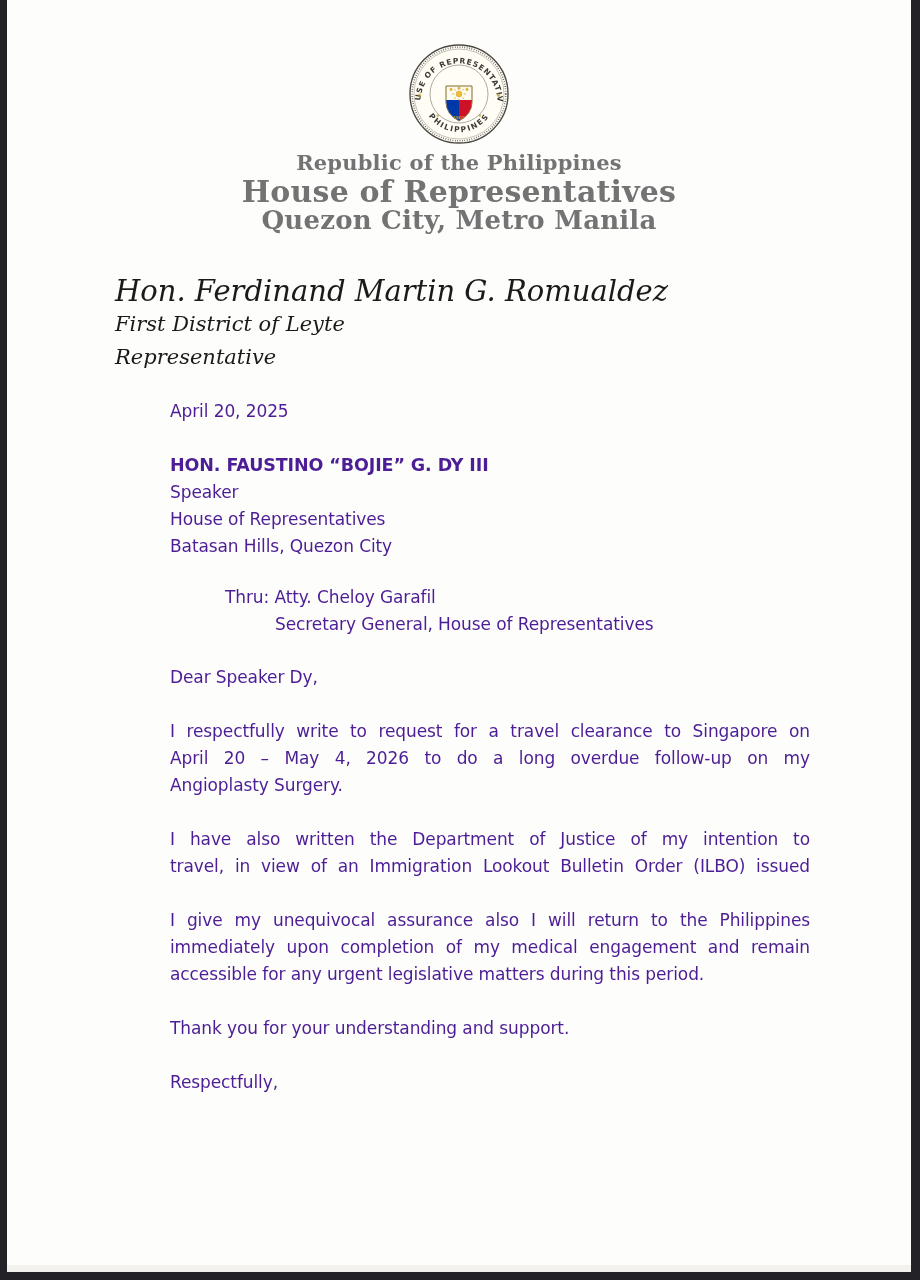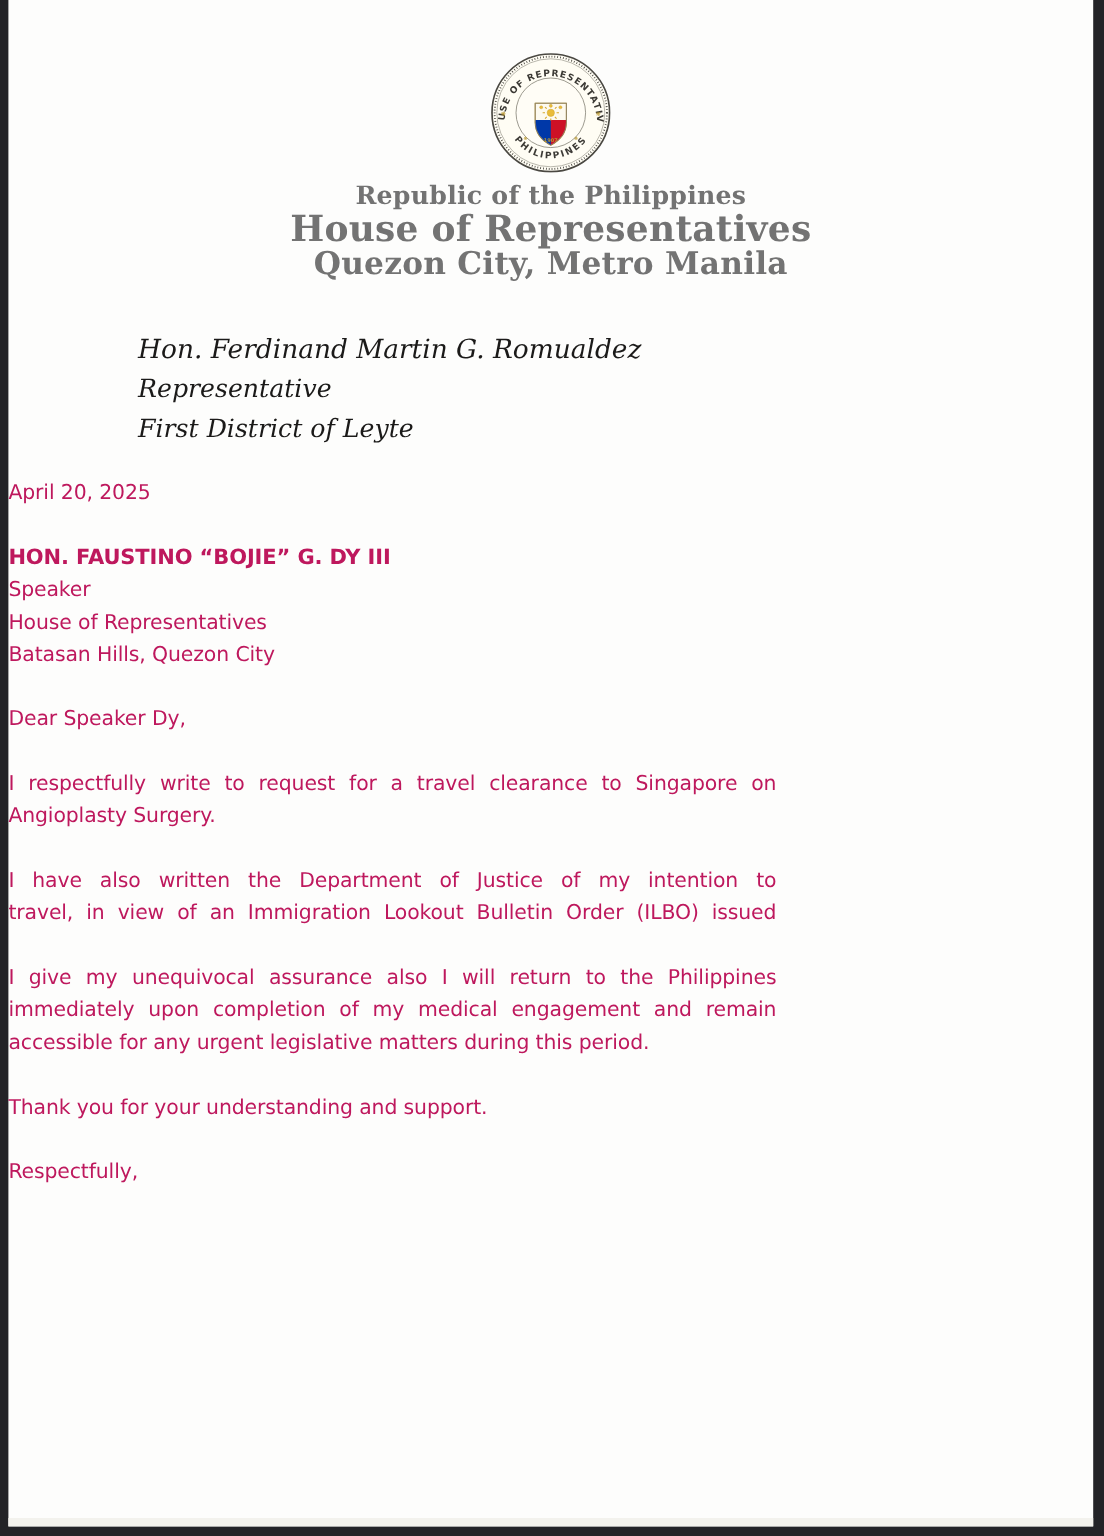--- a/index.html
+++ b/index.html
@@ -39,28 +39,29 @@
 
   
   .sender {
     margin: 42px 0 0 108px;
     font-family: "DejaVu Serif", serif;
     font-style: italic;
     font-size: 21px;
     line-height: 33px;
     color: #1b1a19;
   }
-  .sender .sender-name { font-size: 22px; }
+  .sender .sender-name { font-size: 29px; }
 
   
   .content {
+    margin-left: 163px;
     width: 640px;
     font-size: 17px;
     line-height: 27px;
-    color: #be185d;
+    color: #4c1d95;
     letter-spacing: -0.1px;
   }
   .date-line { margin-top: 24px; }
   .recipient { margin-top: 27px; }
   .recipient-name { font-weight: 700; font-size: 17.5px; }
   .thru { margin-top: 24px; margin-left: 55px; }
   .thru-line2 { margin-left: 50px; }
   .salutation { margin-top: 26px; }
   .para { margin-top: 27px; }
   .jline { text-align: justify; text-align-last: justify; }
@@ -135,40 +136,45 @@
   </div>
 
   <div class="letterhead">
     <div class="lh-line1">Republic of the Philippines</div>
     <div class="lh-line2">House of Representatives</div>
     <div class="lh-line3">Quezon City, Metro Manila</div>
   </div>
 
   <div class="sender">
     <div class="sender-name">Hon. Ferdinand Martin G. Romualdez</div>
+    <div>First District of Leyte</div>
     <div>Representative</div>
-    <div>First District of Leyte</div>
   </div>
 
   <div class="content">
 
     <div class="date-line">April 20, 2025</div>
 
     <div class="recipient">
       <div class="recipient-name">HON. FAUSTINO “BOJIE” G. DY III</div>
       <div>Speaker</div>
       <div>House of Representatives</div>
       <div>Batasan Hills, Quezon City</div>
     </div>
 
+    <div class="thru">
+      <div><span>Thru:</span> <span>Atty. Cheloy Garafil</span></div>
+      <div class="thru-line2">Secretary General, House of Representatives</div>
+    </div>
 
     <div class="salutation">Dear Speaker Dy,</div>
 
     <div class="para">
       <div class="jline">I respectfully write to request for a travel clearance to Singapore on</div>
+      <div class="jline">April 20 – May 4, 2026 to do a long overdue follow-up on my</div>
       <div class="jline last">Angioplasty Surgery.</div>
     </div>
 
     <div class="para">
       <div class="jline">I have also written the Department of Justice of my intention to</div>
       <div class="jline">travel, in view of an Immigration Lookout Bulletin Order (ILBO) issued</div>
     </div>
 
     <div class="para">
       <div class="jline">I give my unequivocal assurance also I will return to the Philippines</div>

